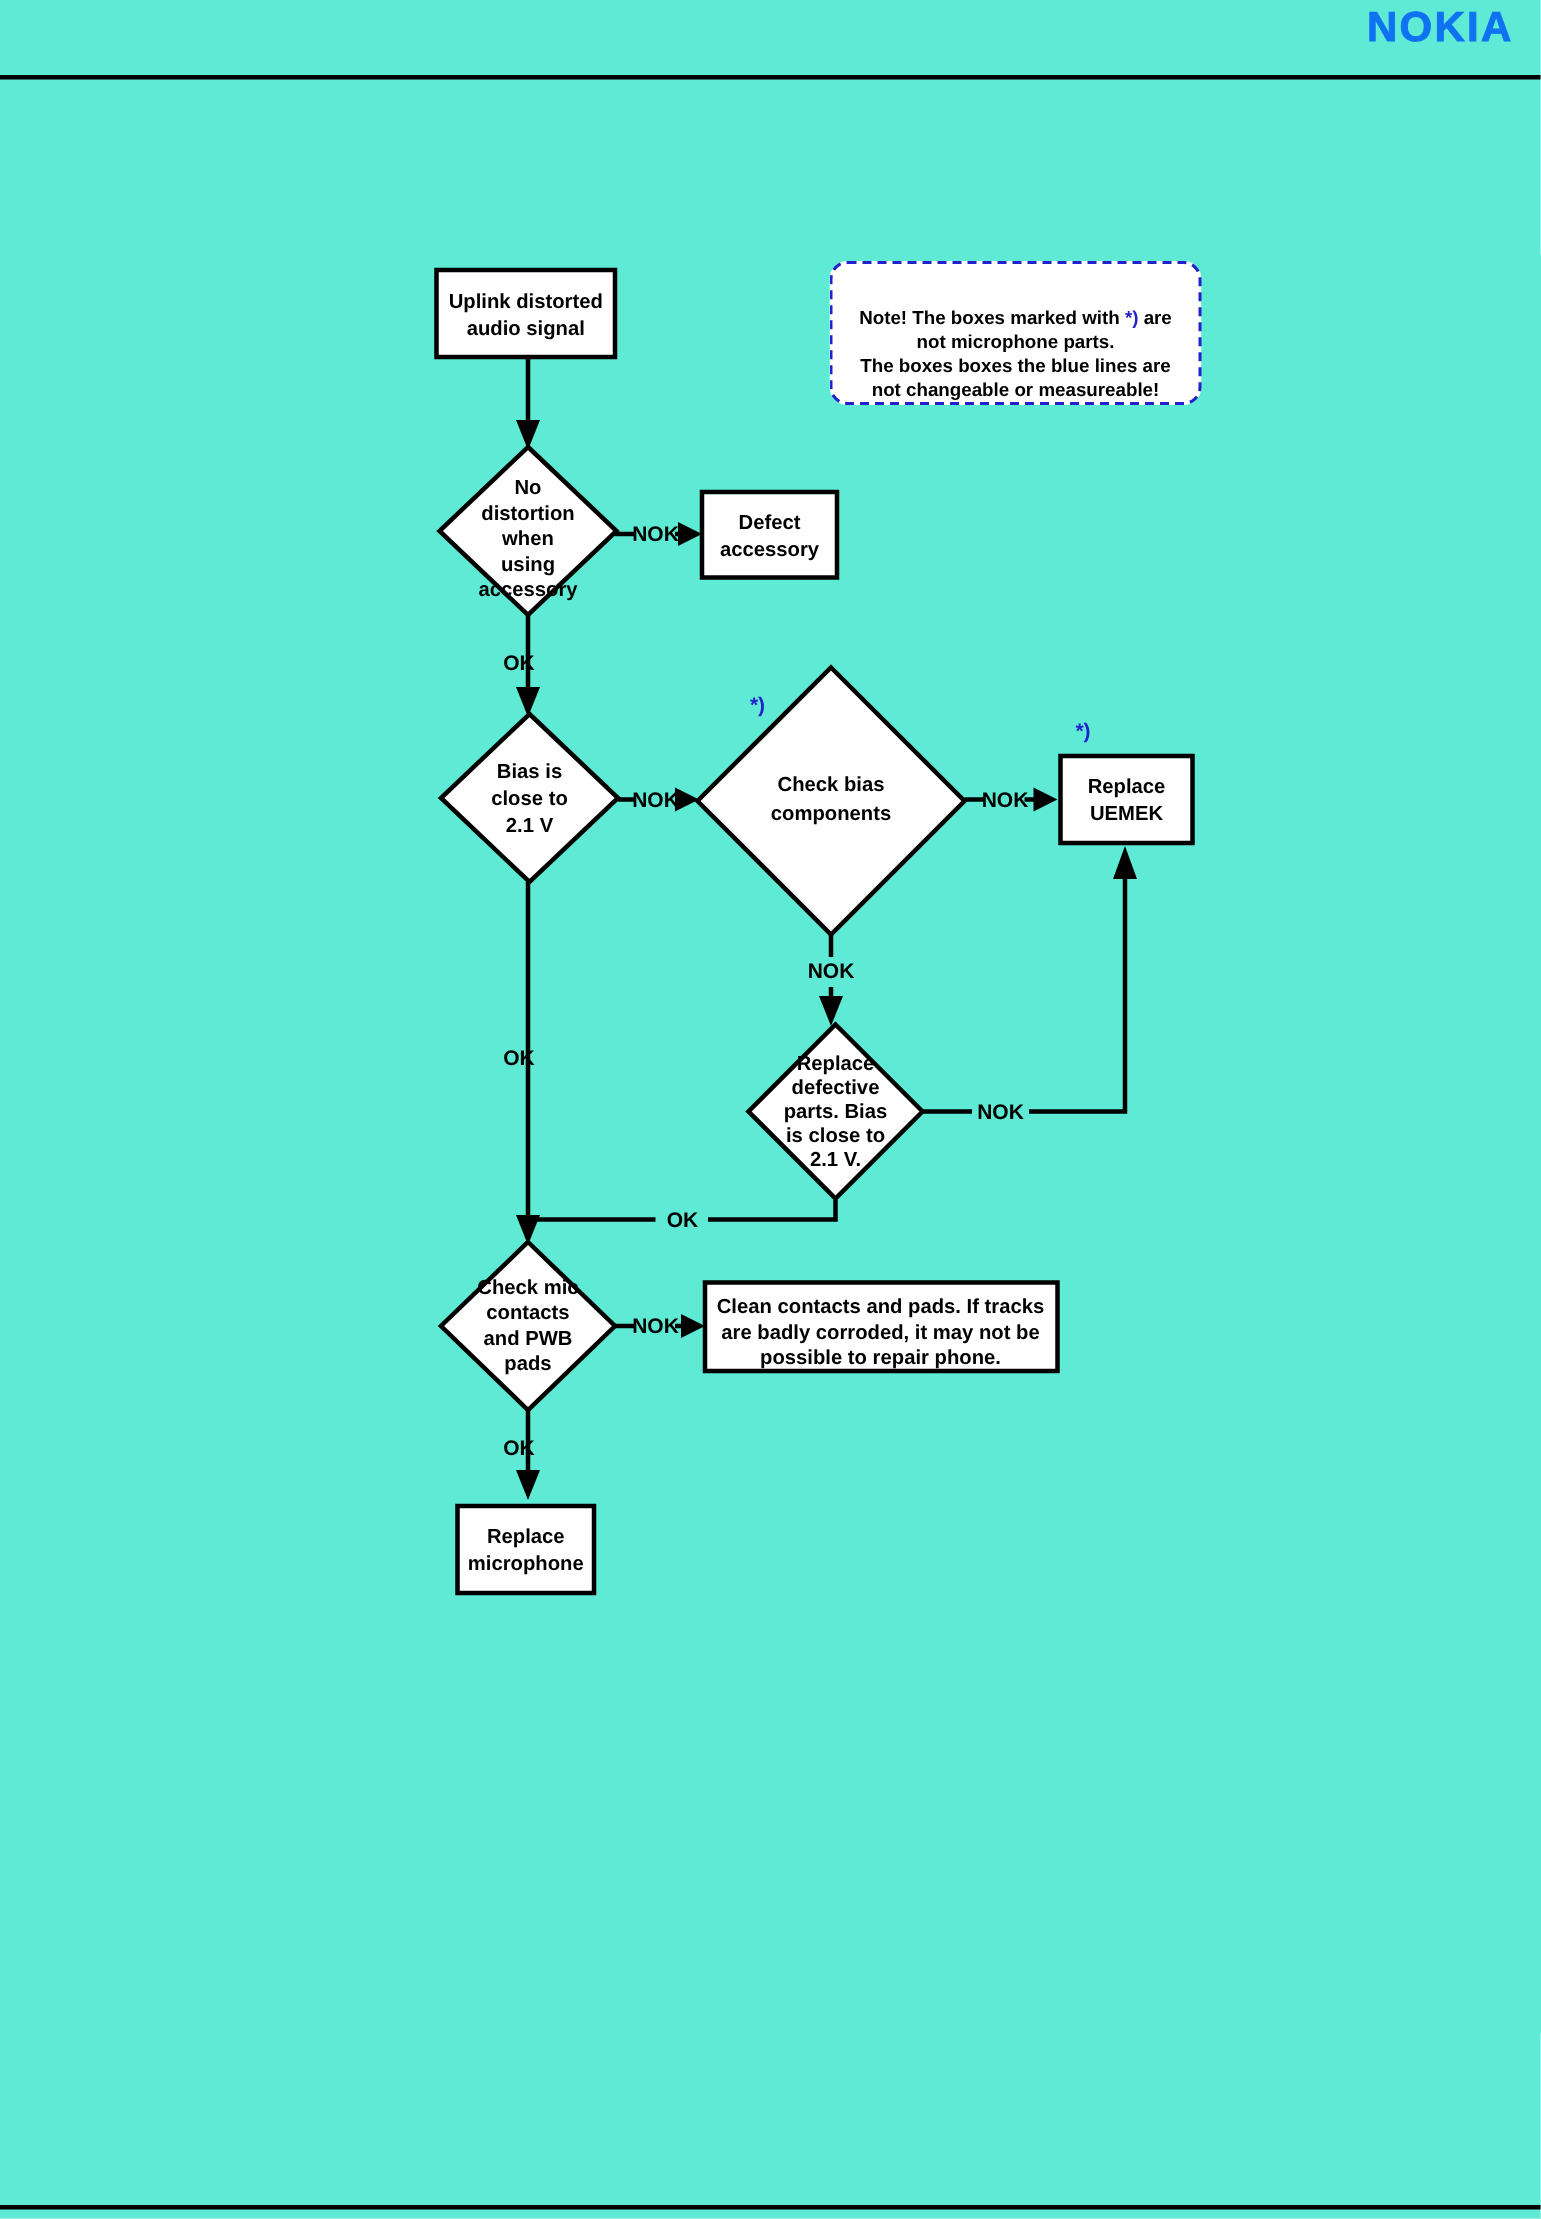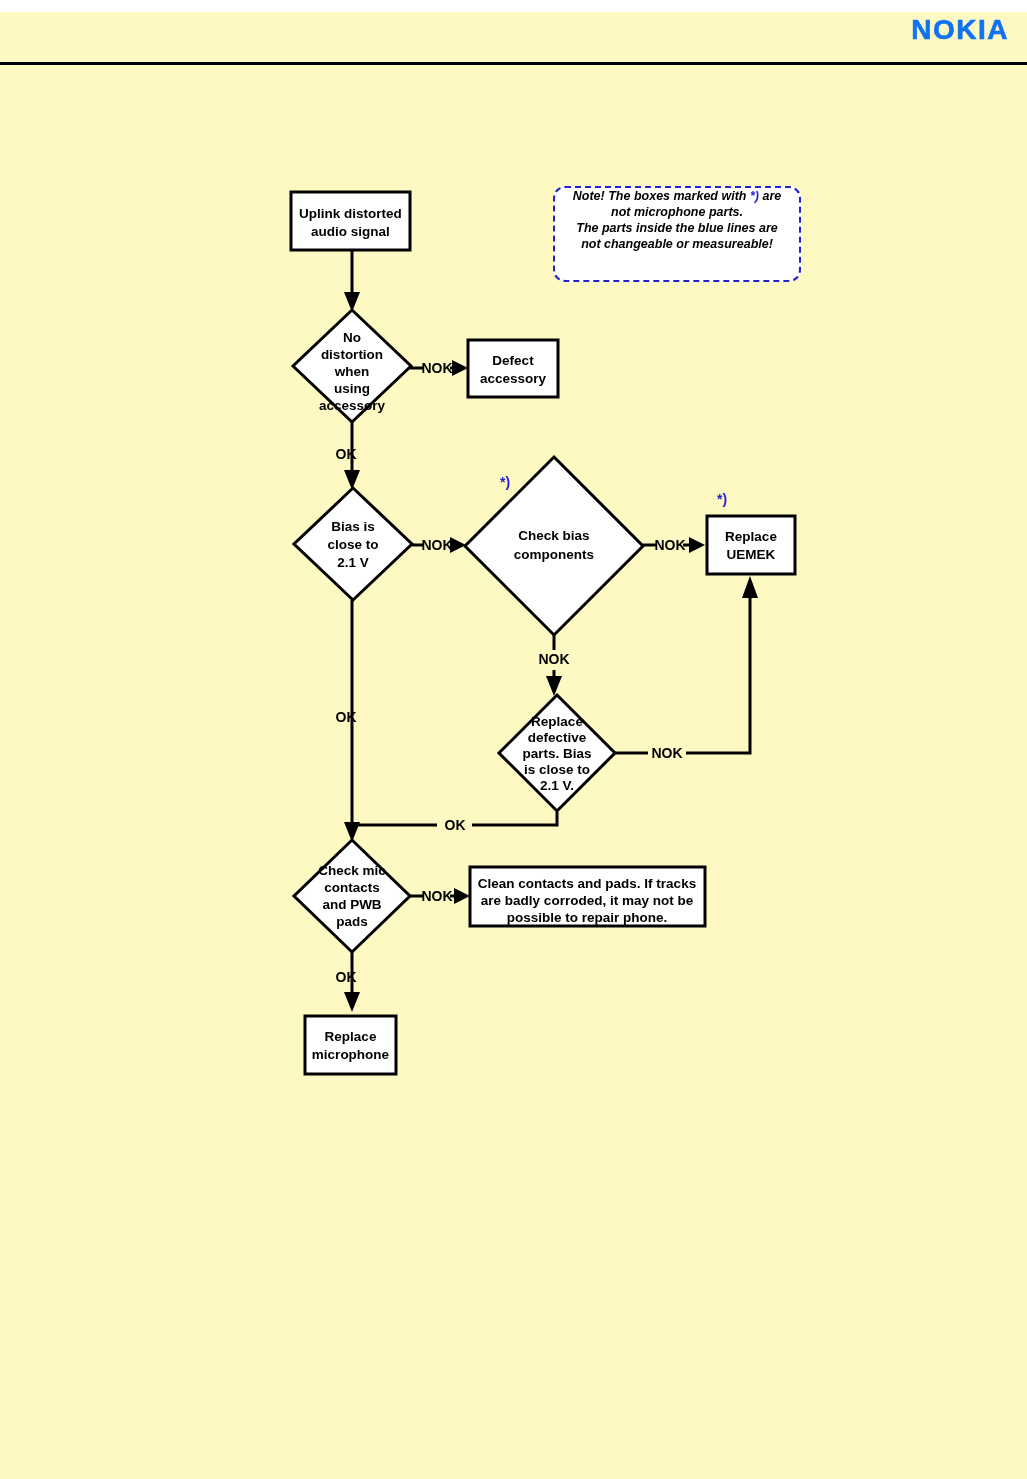--- a/index.html
+++ b/index.html
@@ -10,22 +10,21 @@
   body {
     width: 1027px;
     height: 1479px;
     position: relative;
     font-family: "Liberation Sans", sans-serif;
     overflow: hidden;
   }
   #page {
     position: absolute;
     inset: 0;
-    background: #fef9c3;
-    margin-top: 12px;
+    background: #5eead4;
   }
   #brand-logo {
     position: absolute;
     right: 18px;
     top: 4px;
     font-family: "Liberation Sans", sans-serif;
     font-weight: bold;
     font-size: 28px;
     letter-spacing: 1.5px;
     color: #0f72f2;
@@ -105,23 +104,22 @@
     position: absolute;
     left: 553px;
     top: 174px;
     width: 248px;
     height: 96px;
     box-sizing: border-box;
     border: 2.5px dashed #2222cc;
     border-radius: 12px;
     background: #ffffff;
     display: flex;
-    align-items: flex-start;
+    align-items: flex-end;
     justify-content: center;
-    font-style: italic;
   }
   #note-text {
     font-family: "Liberation Sans", sans-serif;
     font-size: 12.5px;
     font-weight: bold;
     color: #000000;
     text-align: center;
     line-height: 1.28;
     padding: 0 8px;
   }
@@ -281,20 +279,20 @@
       <text class="node-text" x="350.5" y="1025">Replace</text>
       <text class="node-text" x="350.5" y="1043">microphone</text>
     </g>
 
   </svg>
 
   <div id="note-box">
     <div id="note-text">
       <span>Note! The boxes marked with </span><span class="note-star">*)</span><span> are</span><br>
       <span>not microphone parts.</span><br>
-      <span>The parts inside the blue lines are</span><br>
+      <span>The boxes boxes the blue lines are</span><br>
       <span>not changeable or measureable!</span>
     </div>
   </div>
 
   <div id="footer-rule"></div>
 
 </div>
 
 </body></html>

